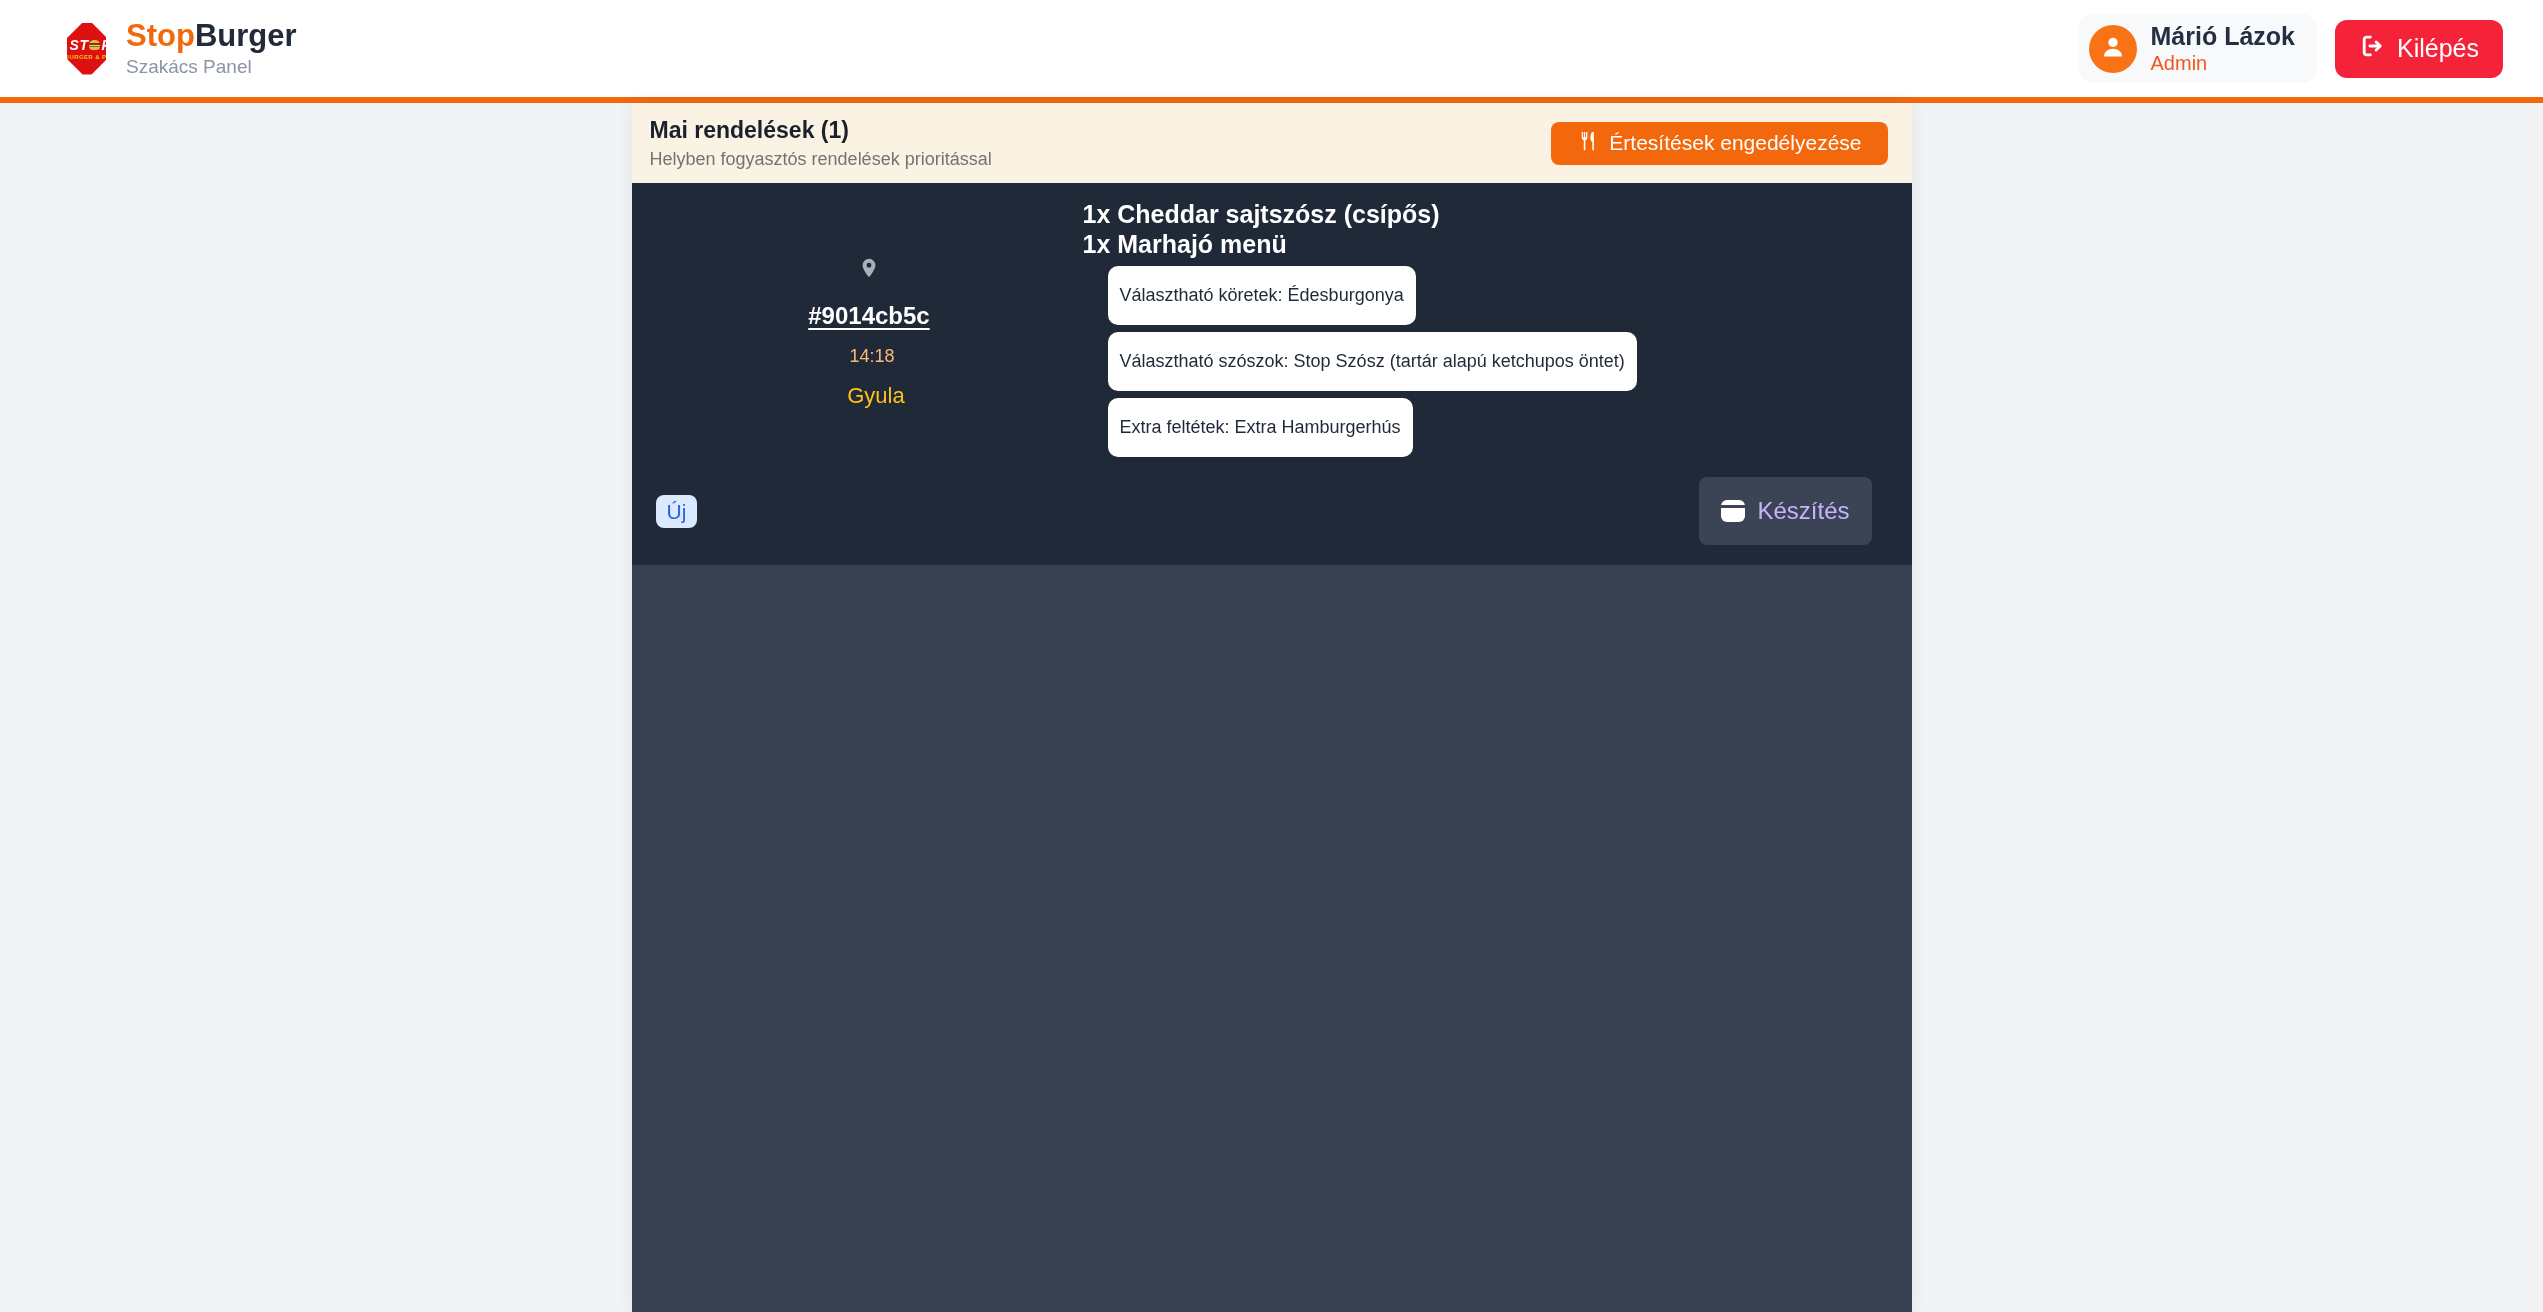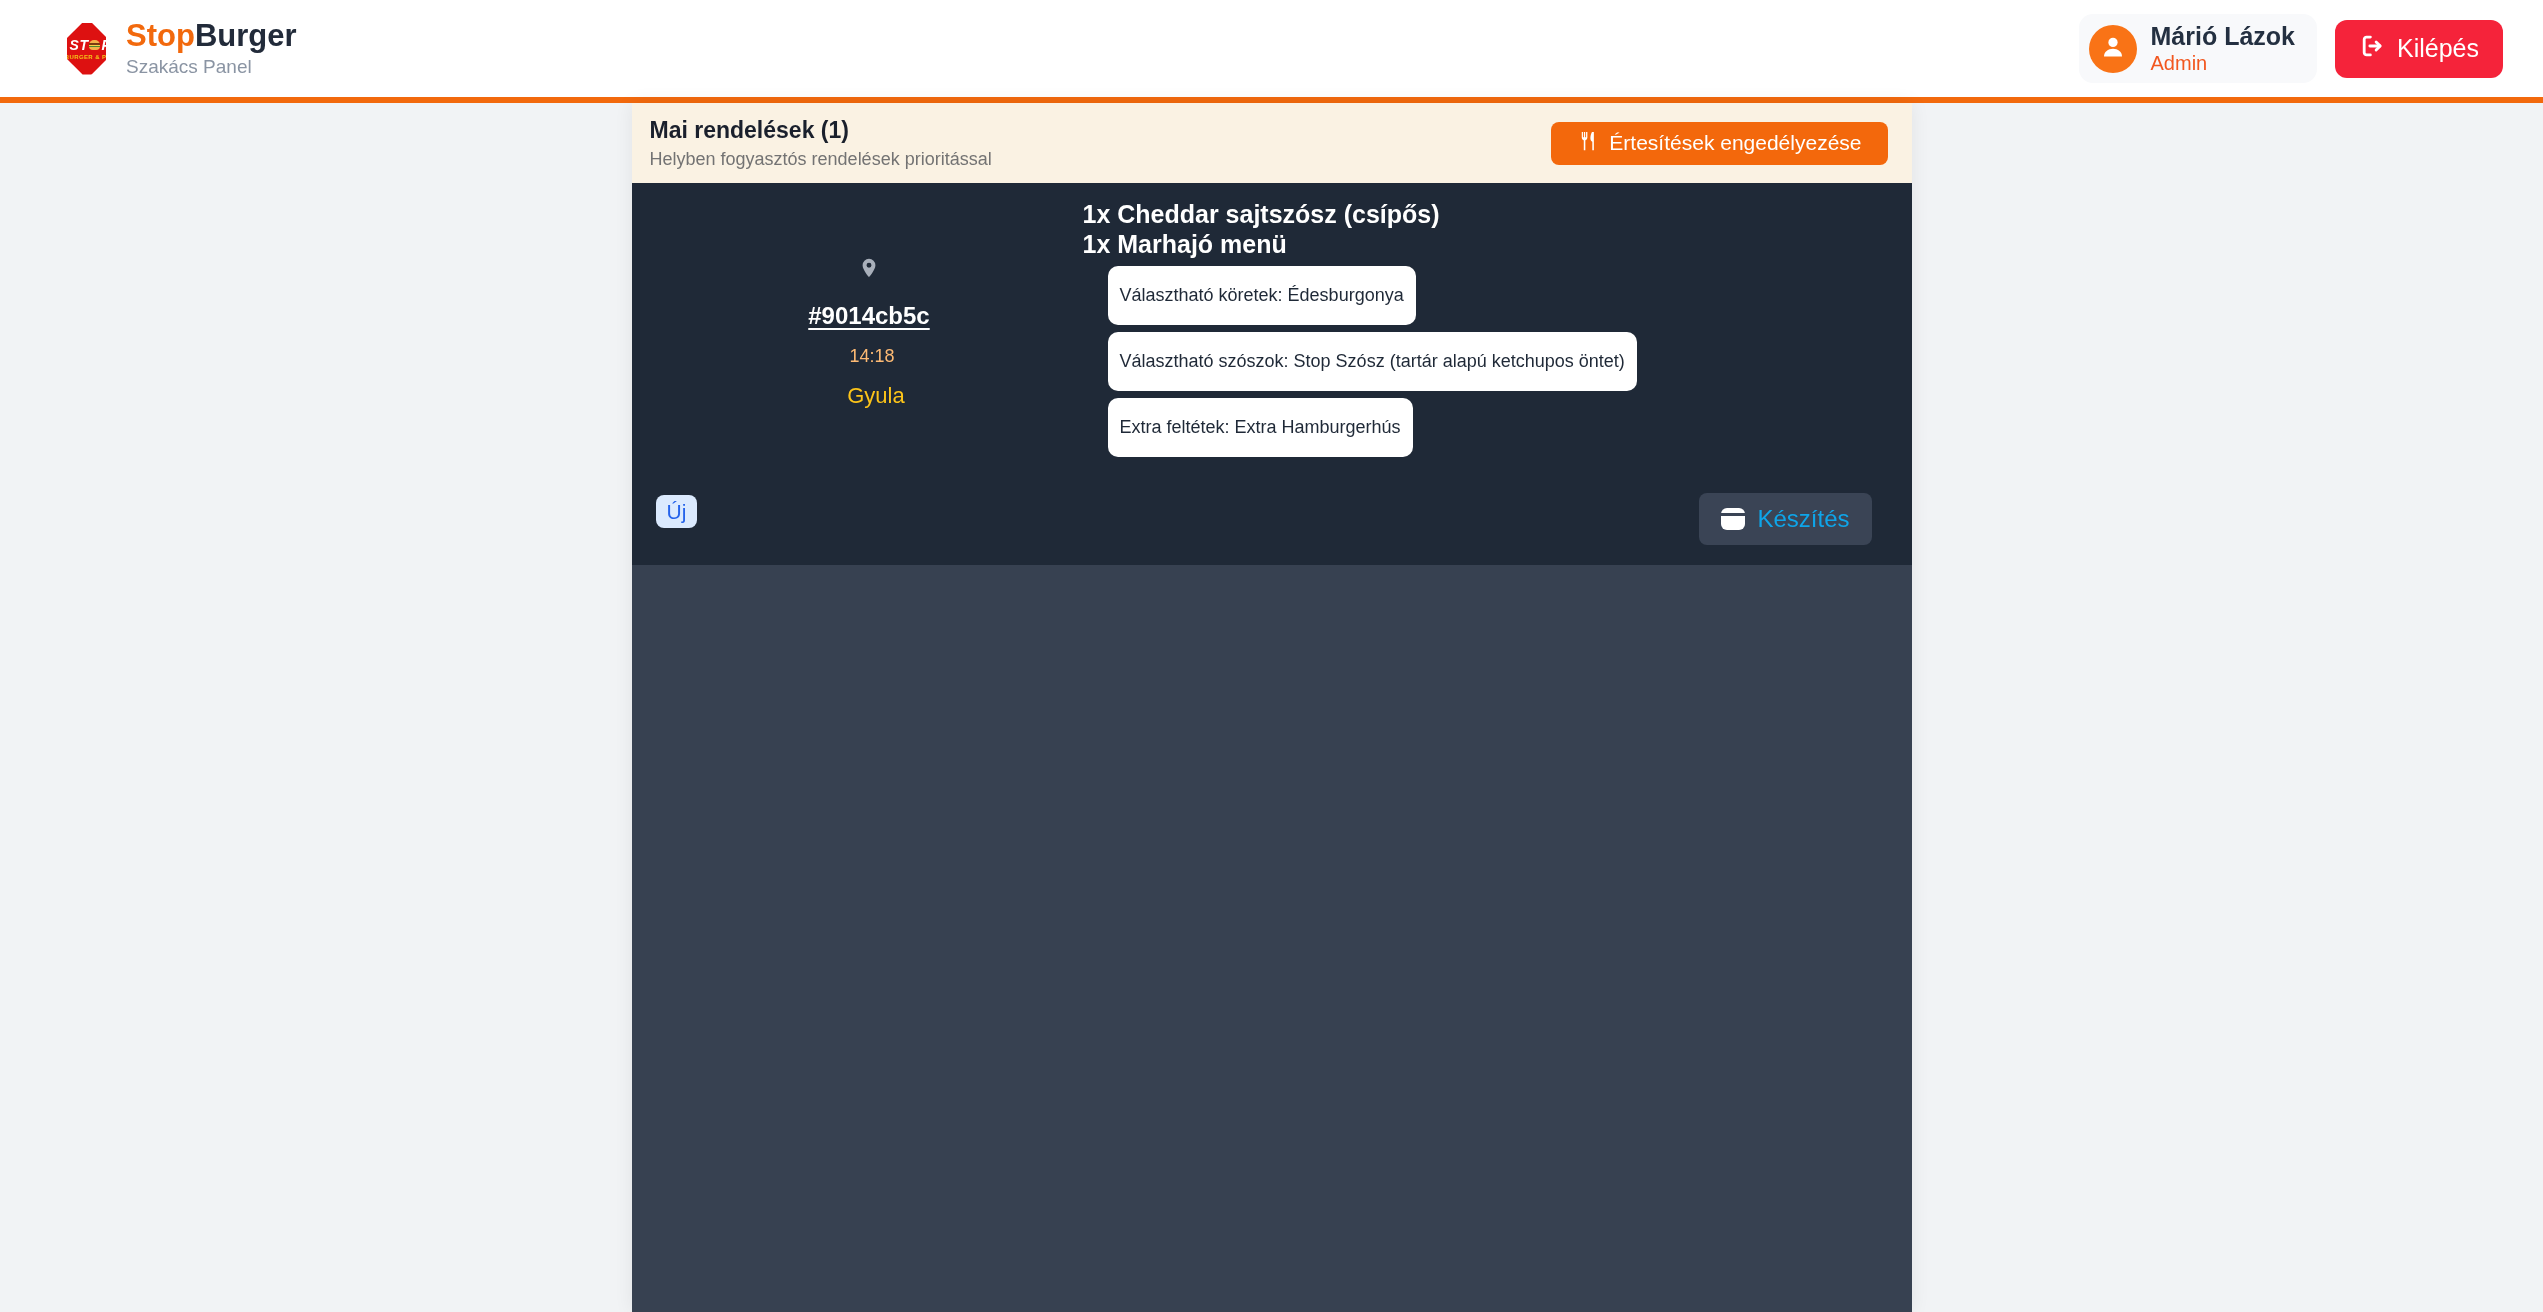--- a/index.html
+++ b/index.html
@@ -137,26 +137,25 @@
     display:flex; align-items:center; justify-content:space-between;
     margin-top:13px;
   }
   .status-badge {
     background:#dbeafe; color:#2563eb;
     font-size:21px; line-height:21px;
     padding:6px 11px; border-radius:8px;
   }
   .action-btn {
     display:flex; align-items:center; gap:12px;
-    background:#3a4455; color:#0ea5e9;
+    background:#3a4455; color:#c4b5fd;
     border:none; border-radius:8px;
-    padding:12px 22px;
+    padding:20px 22px;
     font-size:24px; font-family:inherit;
     cursor:pointer;
-    margin-top:16px;
   }
   .box-icon {
     display:inline-block; width:24px; height:22px;
     border-radius:6px;
     background:linear-gradient(#ffffff 0 5px, #3a4455 5px 8px, #ffffff 8px 100%);
   }
 </style>
 </head>
 <body>
 

